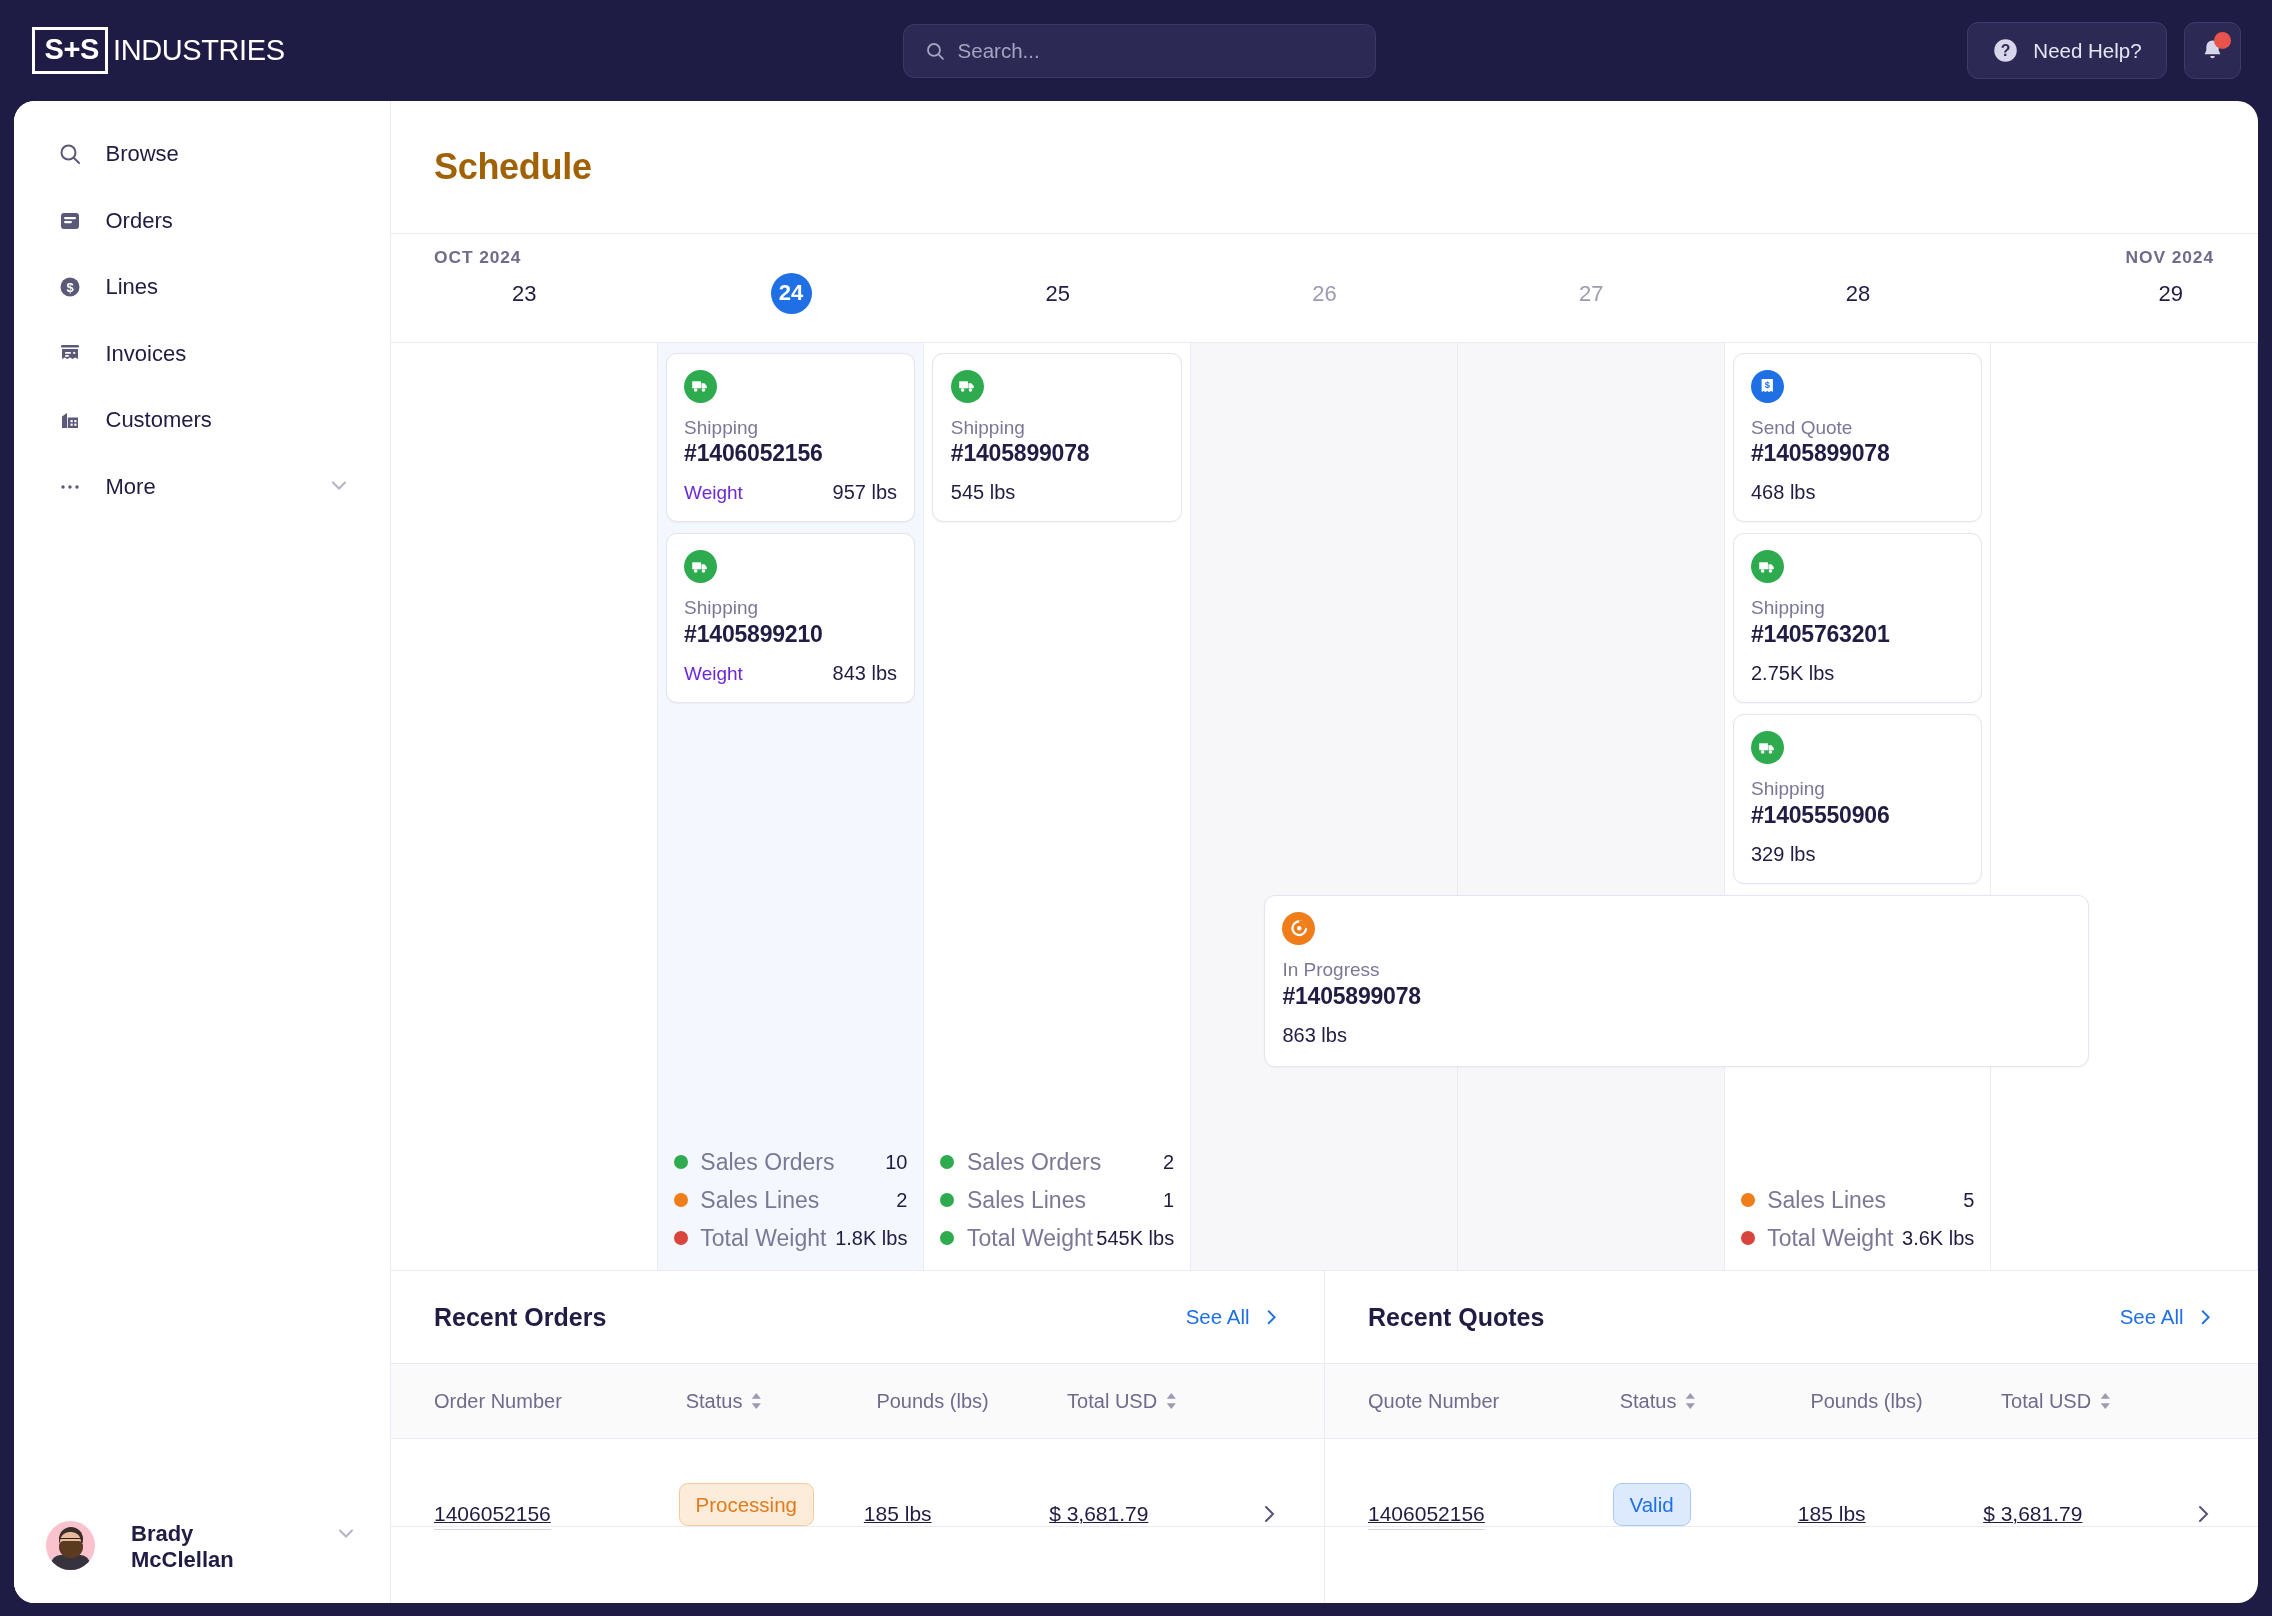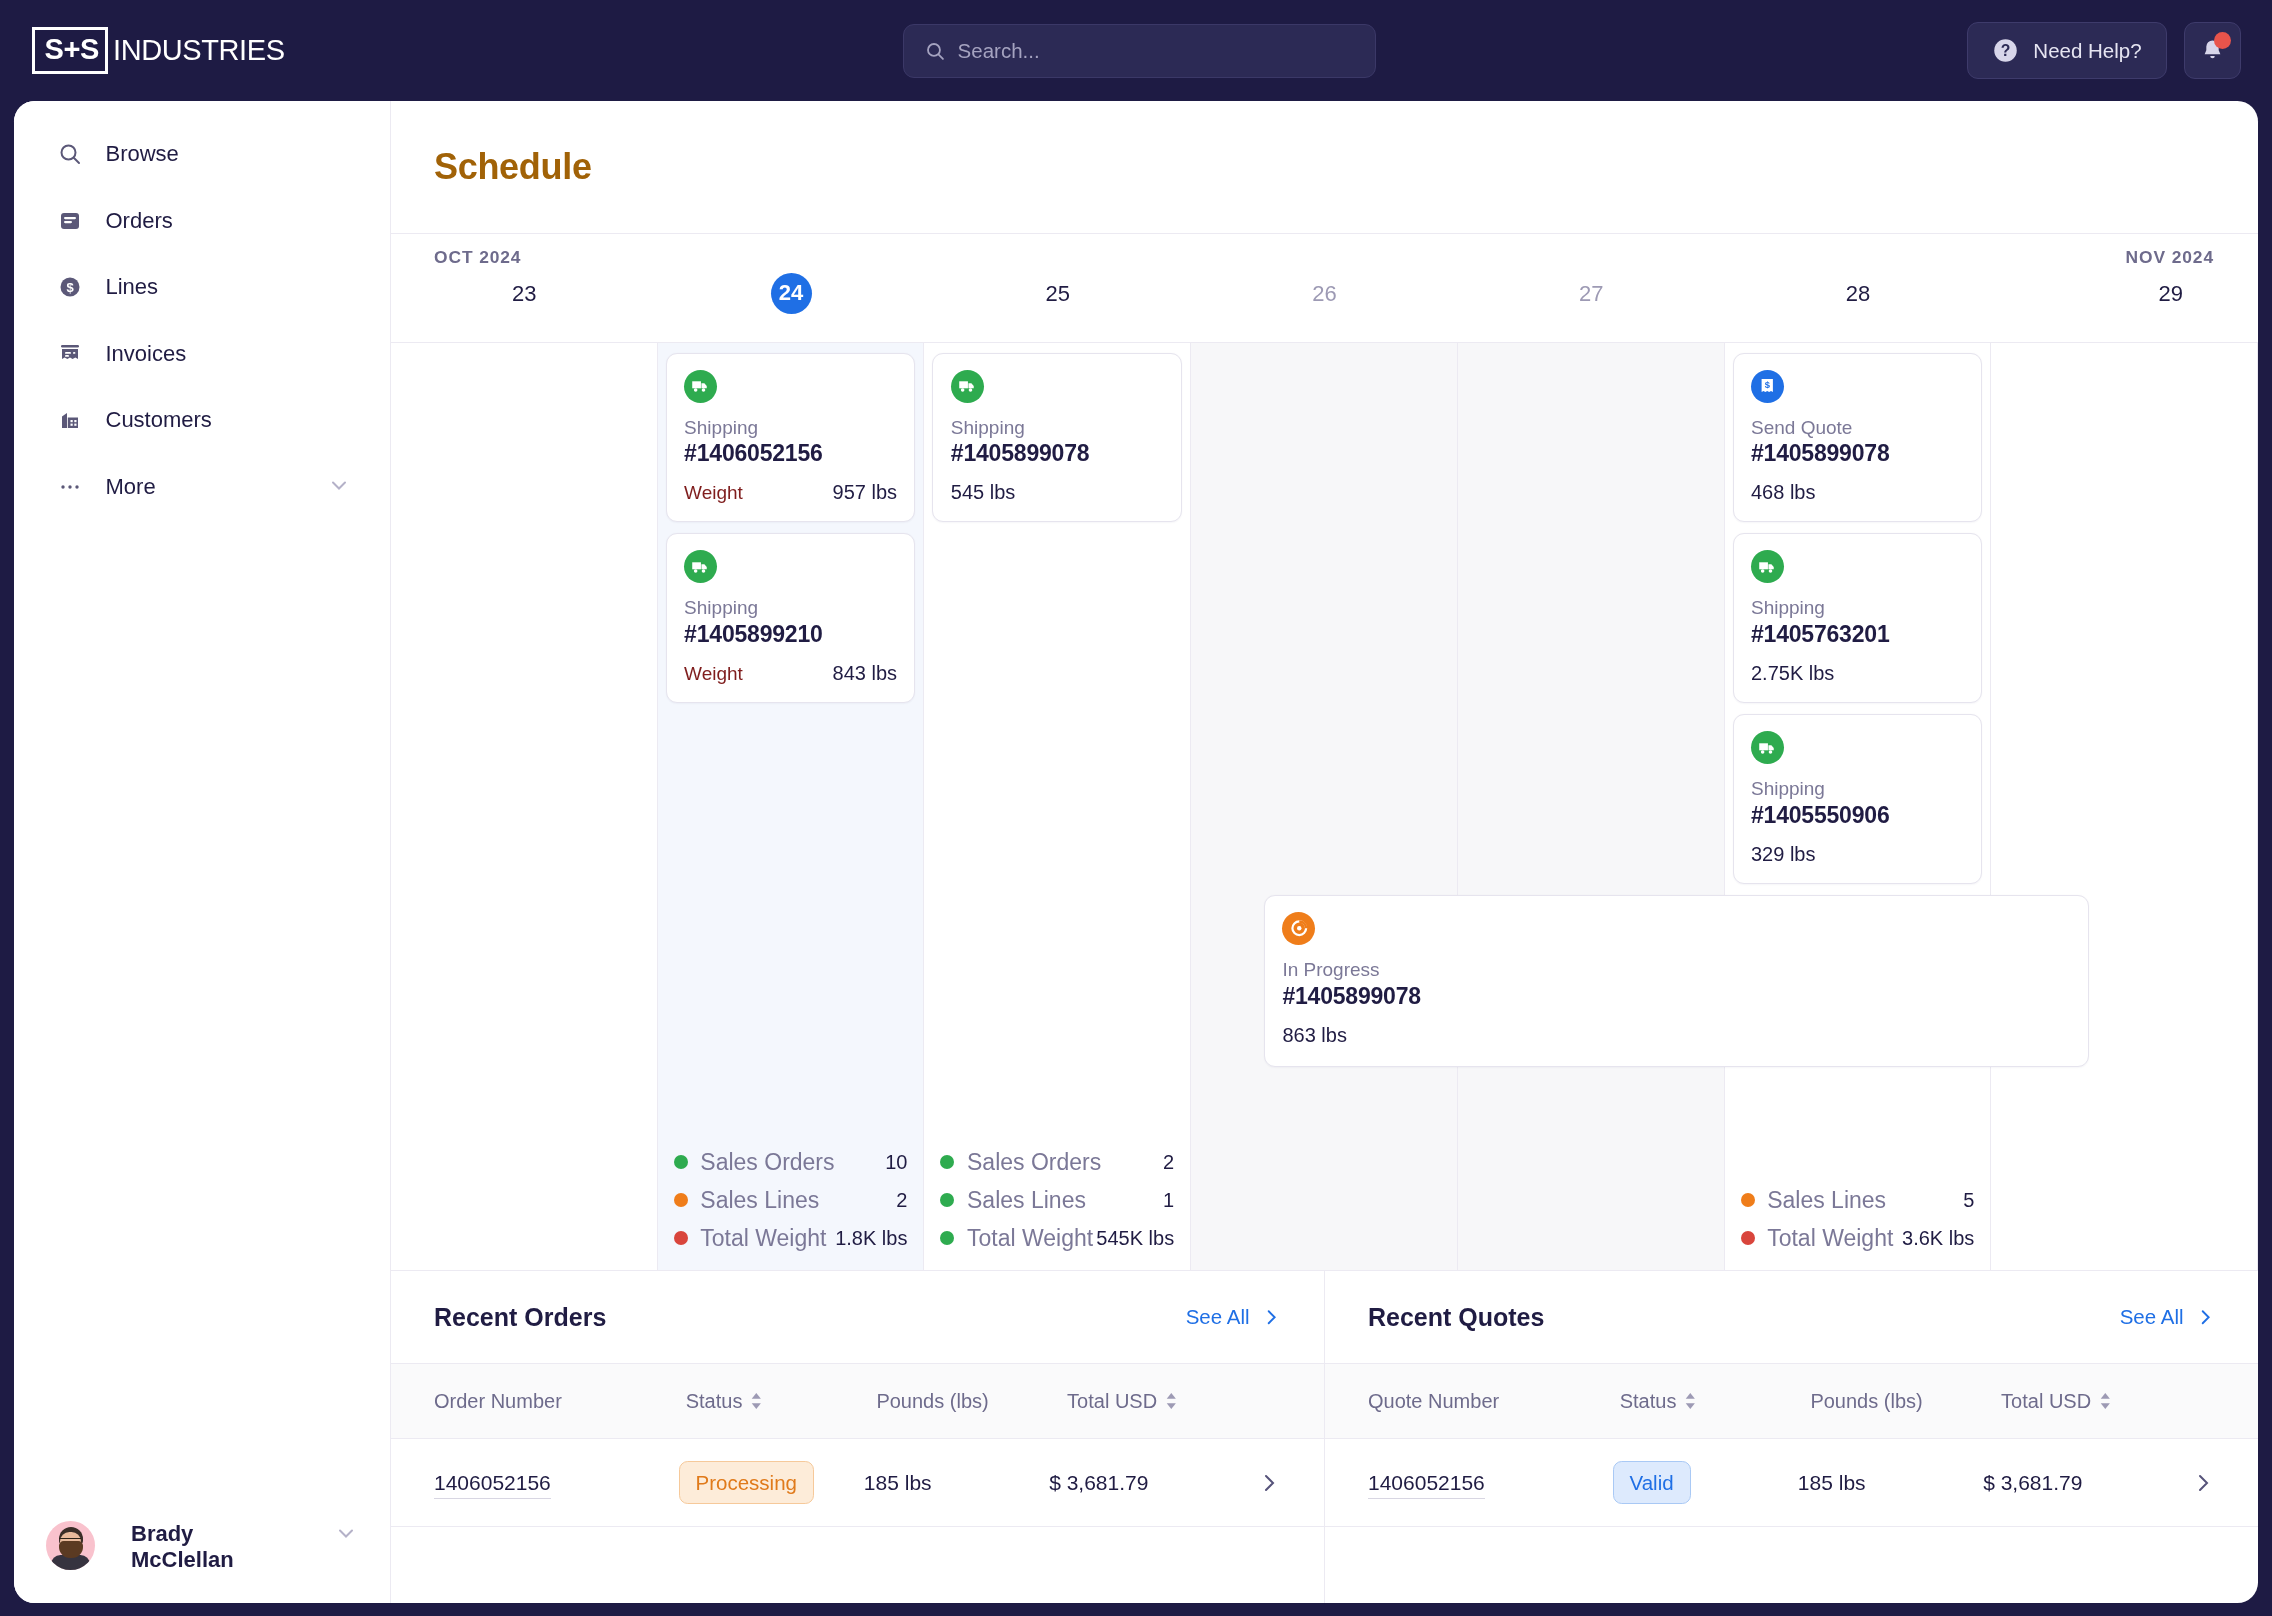--- a/index.html
+++ b/index.html
@@ -353,21 +353,21 @@
     font-weight: 600;
     color: #201c43;
     letter-spacing: -0.2px;
     margin-bottom: 14px;
   }
   .ev-foot {
     display: flex;
     justify-content: space-between;
     align-items: baseline;
   }
-  .ev-foot .k { font-size: 19px; color: #7f1d1d; }
+  .ev-foot .k { font-size: 19px; color: #6d28d9; }
   .ev-foot .v { font-size: 20px; color: #201c43; font-weight: 500; }
   .ev-foot.single .v { font-weight: 500; }
 
   
   .span-card {
     position: absolute;
     left: 873px;
     top: 552px;
     width: 825px;
     background: #ffffff;
@@ -441,24 +441,25 @@
   }
   .th {
     font-size: 20px;
     color: #6e6b8c;
     display: flex;
     align-items: center;
     gap: 8px;
   }
   .trow {
     display: flex;
-    align-items: center;
+    align-items: flex-end;
     height: 88px;
     padding: 0 43px;
     border-bottom: 0.8px solid #eceaf2;
+    text-decoration: underline;
   }
   .c1 { width: 260px; }
   .c2 { width: 197px; }
   .c3 { width: 197px; }
   .c4 { width: 221px; }
   .c5 { flex: 1; display: flex; justify-content: flex-end; }
 
   .num-link {
     font-size: 21px;
     color: #201c43;

